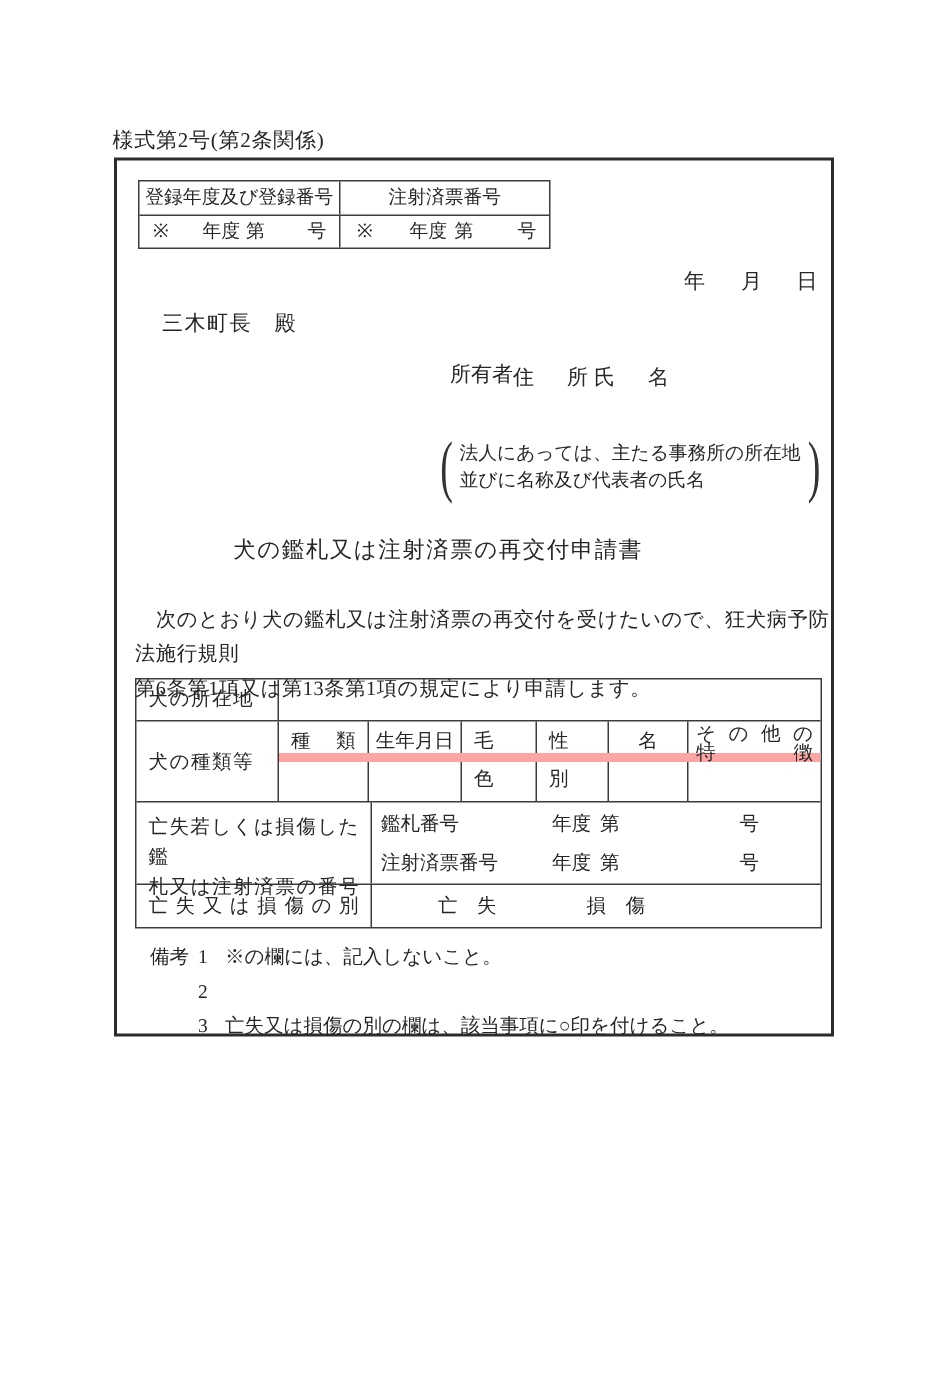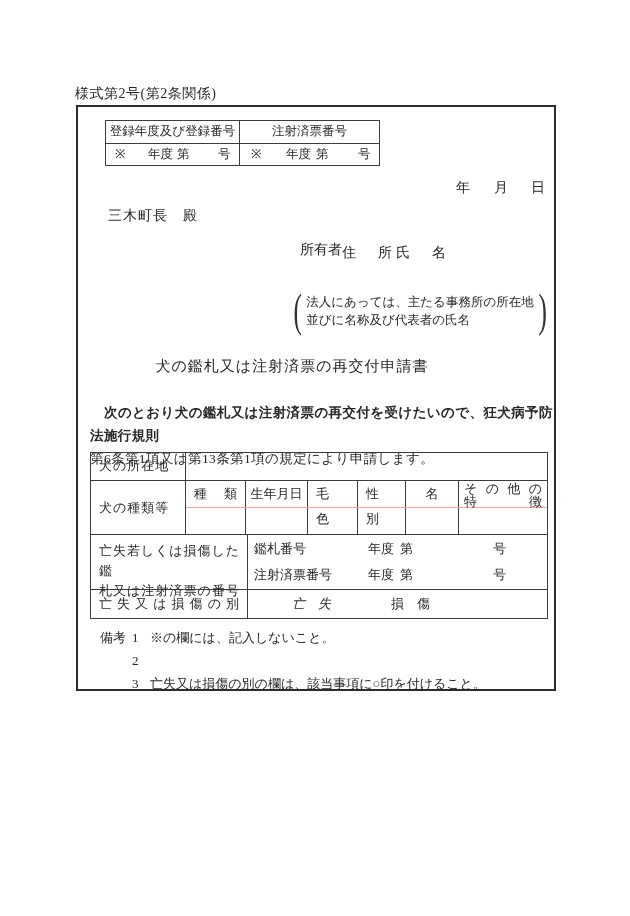--- a/index.html
+++ b/index.html
@@ -14,21 +14,21 @@
   .page { position:absolute; inset:0; background:#fff; }
 
   .form-code { position:absolute; left:75px; top:85px; font-size:14px; letter-spacing:0.5px;text-align:right; }
 
   .frame {
     position:absolute; left:76px; top:105px; width:480px; height:586px;
     border:2px solid #2c2c2c; background:#fff;
   }
 
   
-  .htable { position:absolute; left:14px; top:13px; width:275px; border:1px solid #3c3c3c;margin-left:13px; }
+  .htable { position:absolute; left:14px; top:13px; width:275px; border:1px solid #3c3c3c; }
   .hrow { display:flex; height:22px; }
   .hrow + .hrow { border-top:1px solid #3c3c3c; }
   .hcell { position:relative; height:100%; font-size:12.5px; line-height:21px; }
   .hcell.c1 { width:135px; border-right:1px solid #3c3c3c; }
   .hcell.c2 { width:140px; }
   .hcell.hdr { text-align:center; }
   .hcell .sp { position:absolute; top:0; }
   .c1 .q1 { left:9px; }  .c1 .q2 { left:42px; } .c1 .q3 { left:71px; } .c1 .q4 { left:112px; }
   .c2 .q1 { left:11px; } .c2 .q2 { left:46px; } .c2 .q3 { left:76px; } .c2 .q4 { left:118px; }
 
@@ -45,40 +45,40 @@
 
   .corp-note { position:absolute; left:212px; top:184px; display:flex; align-items:center; }
   .paren { font-size:46px; font-weight:400; line-height:40px; transform:scaleX(0.55); color:#333; }
   .note-lines { font-size:12.5px; line-height:18px; padding:0 1px; }
 
   
   .doc-title { position:absolute; left:0; top:250px; width:428px; text-align:center;
                font-size:15px; letter-spacing:1px; }
   .body-text { position:absolute; left:12px; top:294px; width:468px; font-size:13.5px;
                line-height:23px; letter-spacing:0.4px; }
-  .body-text .indent { text-indent:14px;font-weight:bold; }
+  .body-text .indent { text-indent:14px; }
 
   
   .mtable { position:absolute; left:12px; top:345px; width:458px; border:1px solid #3c3c3c;
             font-size:13px; }
   .mrow { display:flex; }
   .mrow + .mrow { border-top:1px solid #3c3c3c; }
   .mlabel { border-right:1px solid #3c3c3c; padding:0 8px; }
   .w95  { width:95px; }
   .w157 { width:157px; }
   .mcontent { flex:1; position:relative; }
 
   .r1 { height:27px; }
   .r1 .mlabel { line-height:26px; letter-spacing:1px; }
 
   .r2 { height:54px; }
   .r2 .mlabel { line-height:53px; letter-spacing:1px; }
   .msub { flex:1; display:flex; flex-direction:column; }
   .msubrow { display:flex; height:27px; }
-  .msubrow.hdrrow { border-bottom:1px solid #fca5a5; height:27px; }
+  .msubrow.hdrrow { border-bottom:6px solid #fca5a5; height:27px; }
   .msubrow.valrow { height:26px; }
   .mcol { border-right:1px solid #3c3c3c; line-height:25px; text-align:center; }
   .mcol:last-child { border-right:none; }
   .cw1{width:60px;} .cw2{width:62px;} .cw3{width:50px;} .cw4{width:48px;} .cw5{width:53px;} .cw6{flex:1;}
   .jst { text-align:justify; text-align-last:justify; }
   .mcol.jst { padding:0 8px; }
   .feat { line-height:13px; padding:1px 5px 0 5px; }
   .feat .fl1 { text-align:justify; text-align-last:justify; }
   .feat .fl2 { display:flex; justify-content:space-between; }
 
@@ -86,21 +86,21 @@
   .r3 .mlabel { padding-top:6px; line-height:20px; }
   .numline { position:absolute; left:0; width:100%; height:24px; }
   .numline .np { position:absolute; }
   .numline.l1 { top:5px; }
   .numline.l2 { top:31px; }
   .np.p0 { left:6px; }  .np.pN { left:120px; } .np.pD { left:152px; } .np.pG { left:245px; }
 
   .r4 { height:29px; }
   .r4 .mlabel { line-height:28px; }
   .r4 .opt { position:absolute; top:0; line-height:28px; }
-  .opt.o1 { left:44px;font-style:italic; } .opt.o2 { left:143px; }
+  .opt.o1 { left:44px; } .opt.o2 { left:143px; }
 
   
   .remarks { position:absolute; left:16px; top:519px; font-size:13px; }
   .rline { display:flex; line-height:23px; }
   .rlabel { width:38px;text-align:center; }
   .rnum { width:18px; }
 </style>
 </head>
 <body>
 

